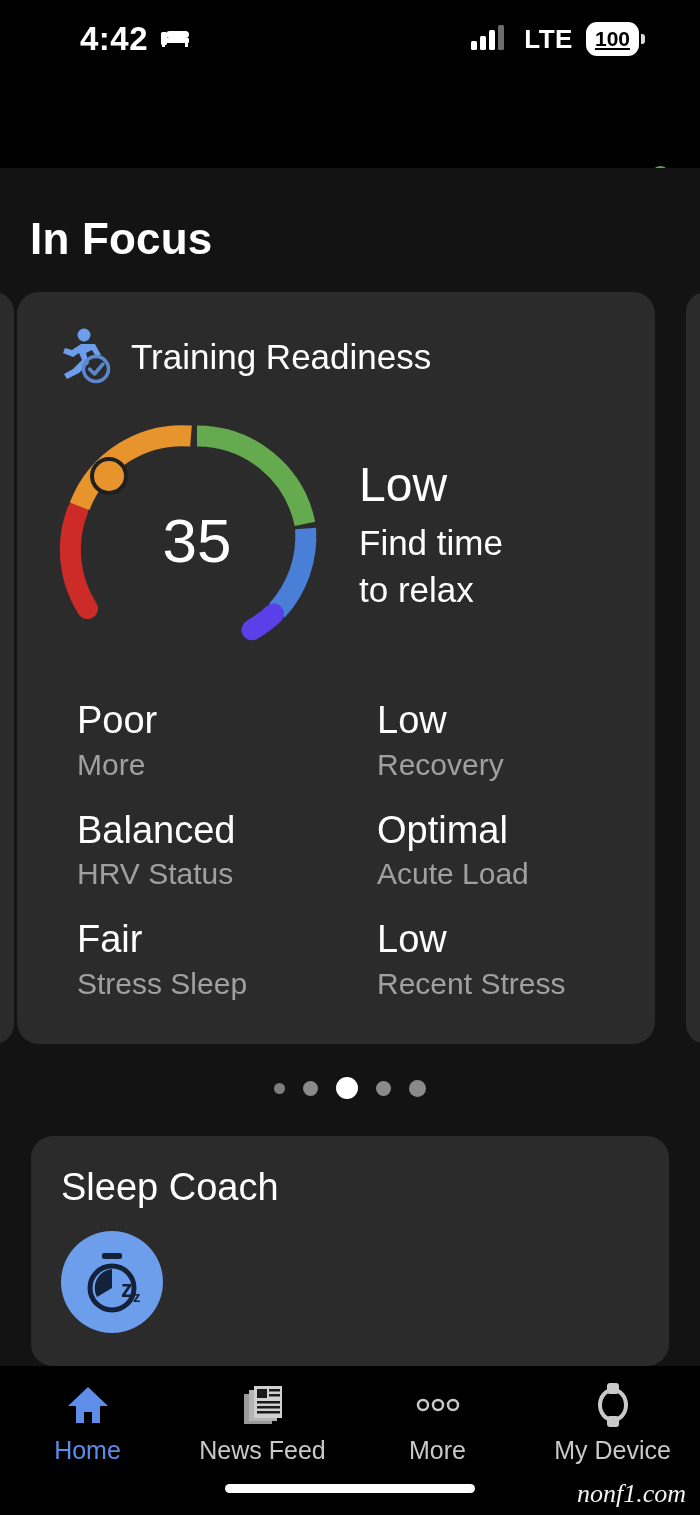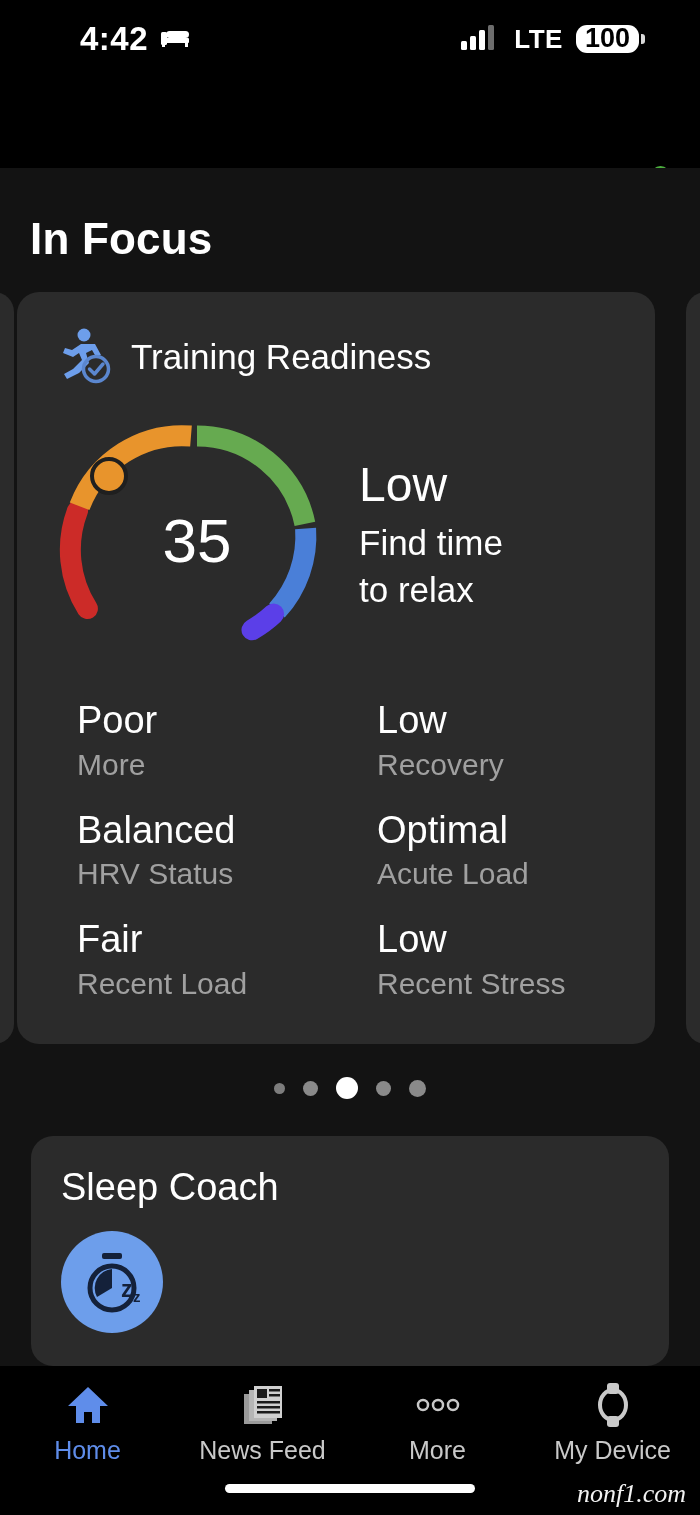--- a/index.html
+++ b/index.html
@@ -11,26 +11,26 @@
   }
   .phone { position: relative; width: 700px; height: 1515px; background: #0f172a; }
 
   
   .statusbar {
     position: absolute; top: 0; left: 0; width: 700px; height: 78px;
     background: #000; display: flex; align-items: center;
   }
   .sb-left { position: absolute; left: 80px; display: flex; align-items: center; gap: 12px; }
   .sb-time { color: #fff; font-size: 33px; font-weight: 600; letter-spacing: .5px; }
-  .sb-right { position: absolute; right: 55px; display: flex; align-items: center; gap: 13px; }
+  .sb-right { position: absolute; right: 55px; display: flex; align-items: center; gap: 13px; text-decoration: underline; }
   .sb-lte { color: #fff; font-size: 26px; font-weight: 700; letter-spacing: .5px; }
   .batt {
-    background: #fff; color: #000; font-size: 27px; font-weight: 700;
+    background: #fff; color: #000; font-size: 21px; font-weight: 700;
     border-radius: 11px; padding: 2px 9px 3px; line-height: 1; min-width: 52px;
-    text-align: center; display: flex; align-items: center; justify-content: center; height: 28px;
+    text-align: center; display: flex; align-items: center; justify-content: center; height: 34px;
   }
   .batt-wrap { display: flex; align-items: center; }
   .batt-tip { width: 4px; height: 10px; background: #fff; border-radius: 0 3px 3px 0; margin-left: 2px; opacity: .85; }
 
   
   .appheader {
     position: absolute; top: 78px; left: 0; width: 700px; height: 90px;
     background: #000;
   }
   .avatar {
@@ -291,21 +291,21 @@
           <div>
             <div class="m-val">Balanced</div>
             <div class="m-lbl">HRV Status</div>
           </div>
           <div>
             <div class="m-val">Optimal</div>
             <div class="m-lbl">Acute Load</div>
           </div>
           <div>
             <div class="m-val">Fair</div>
-            <div class="m-lbl">Recent Load</div>
+            <div class="m-lbl">Stress Sleep</div>
           </div>
           <div>
             <div class="m-val">Low</div>
             <div class="m-lbl">Recent Stress</div>
           </div>
         </div>
 
       </div>
     </div>
 

